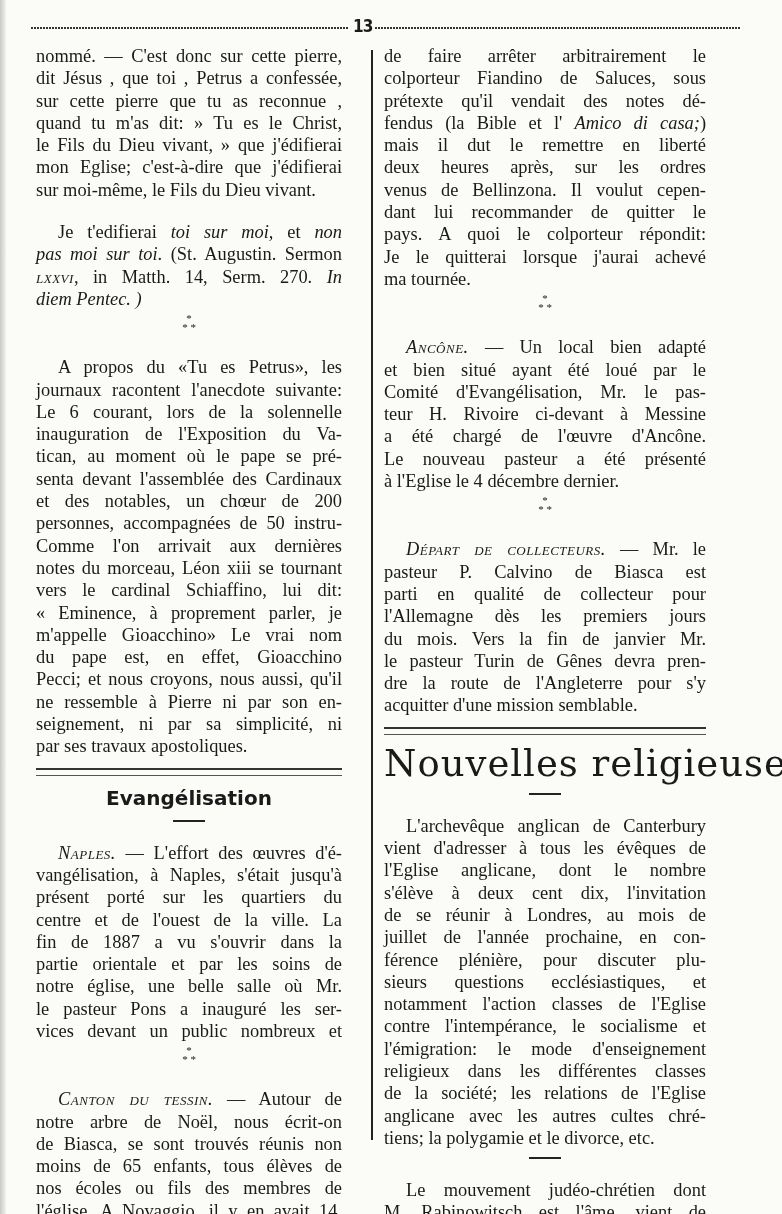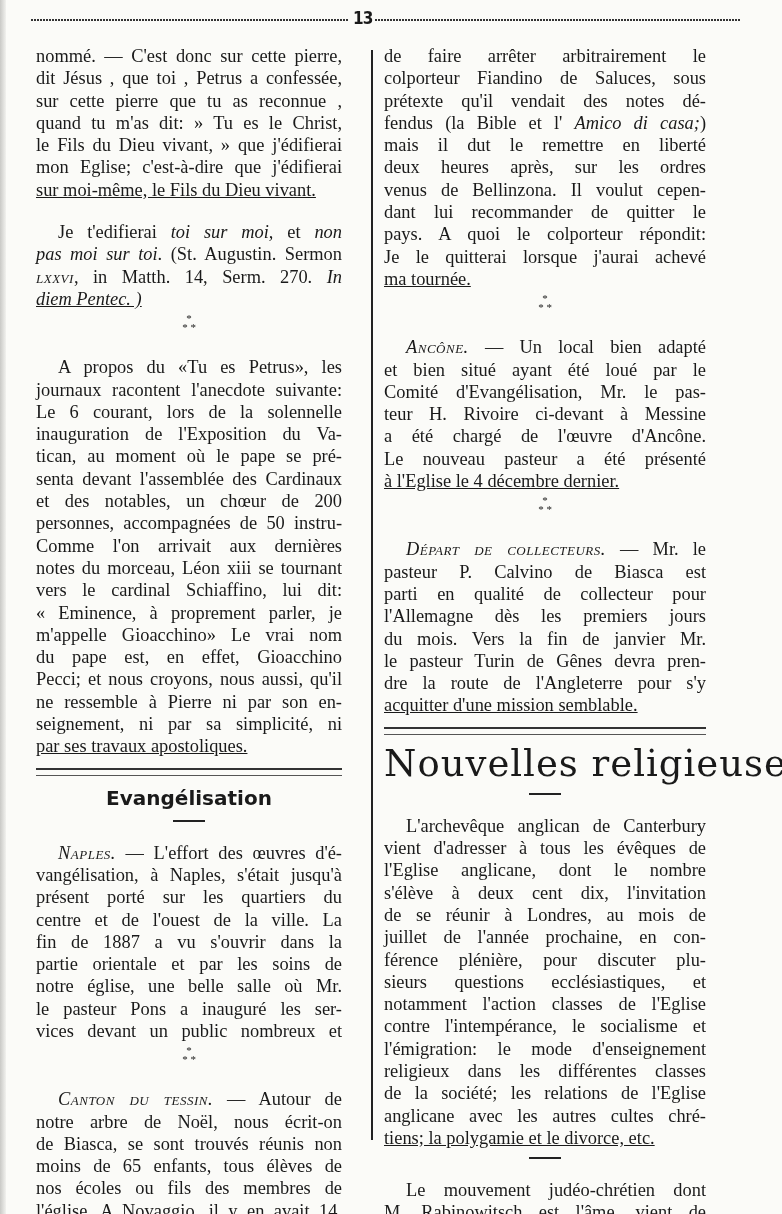--- a/index.html
+++ b/index.html
@@ -7,21 +7,21 @@
     width: 782px; height: 1214px; position: relative; overflow: hidden;
     background: #fbfbf8;
     font-family: "Liberation Serif", "DejaVu Serif", serif;
     color: #1a1a1a;
   }
   .edge {
     position: absolute; left: 0; top: 0; width: 6px; height: 1214px;
     background: linear-gradient(to right, #c9c9c6, #f2f2ef);
   }
   .header {
-    position: absolute; top: 8px; left: 30px; width: 710px; height: 20px;
+    position: absolute; top: 16px; left: 30px; width: 710px; height: 20px;
   }
   .wavy {
     position: absolute; top: 9px; height: 6px;
     background-image: radial-gradient(circle at 2px 3px, #333 0.9px, transparent 1.3px);
     background-size: 3px 6px; background-repeat: repeat-x;
   }
   .wavy.left { left: 0; width: 318px; }
   .wavy.right { left: 344px; width: 366px; }
   .page-num {
     position: absolute; left: 323px; top: 0; font-weight: bold; font-size: 17px;
@@ -29,21 +29,21 @@
   }
   .col {
     position: absolute; top: 45px; font-size: 18.4px; line-height: 22.3px;
   }
   .col.left { left: 36px; width: 306px; }
   .col.right { left: 384px; width: 322px; }
   .divider {
     position: absolute; left: 371px; top: 50px; width: 1.5px; height: 1090px; background: #222;
   }
   .line { white-space: nowrap; text-align: justify; text-align-last: justify; display: block; height: 22.3px; }
-  .line.last { text-align-last: left; text-decoration: underline; }
+  .line.last { text-align-last: left; }
   .indent { padding-left: 22px; margin-top: 20px; }
   .sc { font-variant: small-caps; letter-spacing: 0.5px; font-style: italic; }
   .it { font-style: italic; }
   .stars {
     text-align: center; font-size: 11px; line-height: 9px; height: 26px; padding-top: 4px; box-sizing: border-box;
   }
   .rule-double {
     height: 5px; border-top: 2px solid #333; border-bottom: 1px solid #555; margin: 10px 0 8px 0;
   }
   .section-title {

